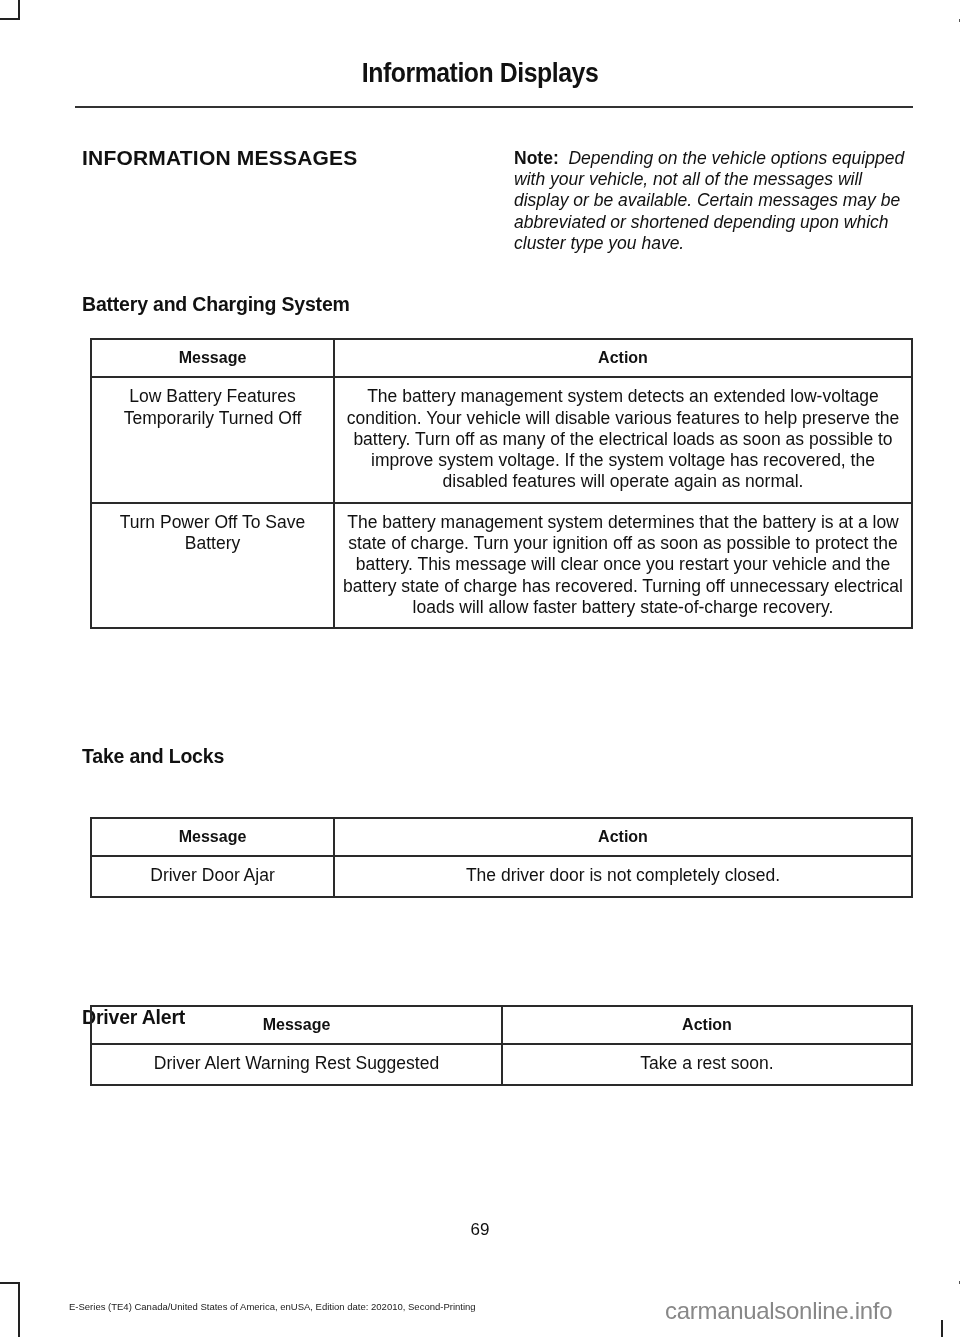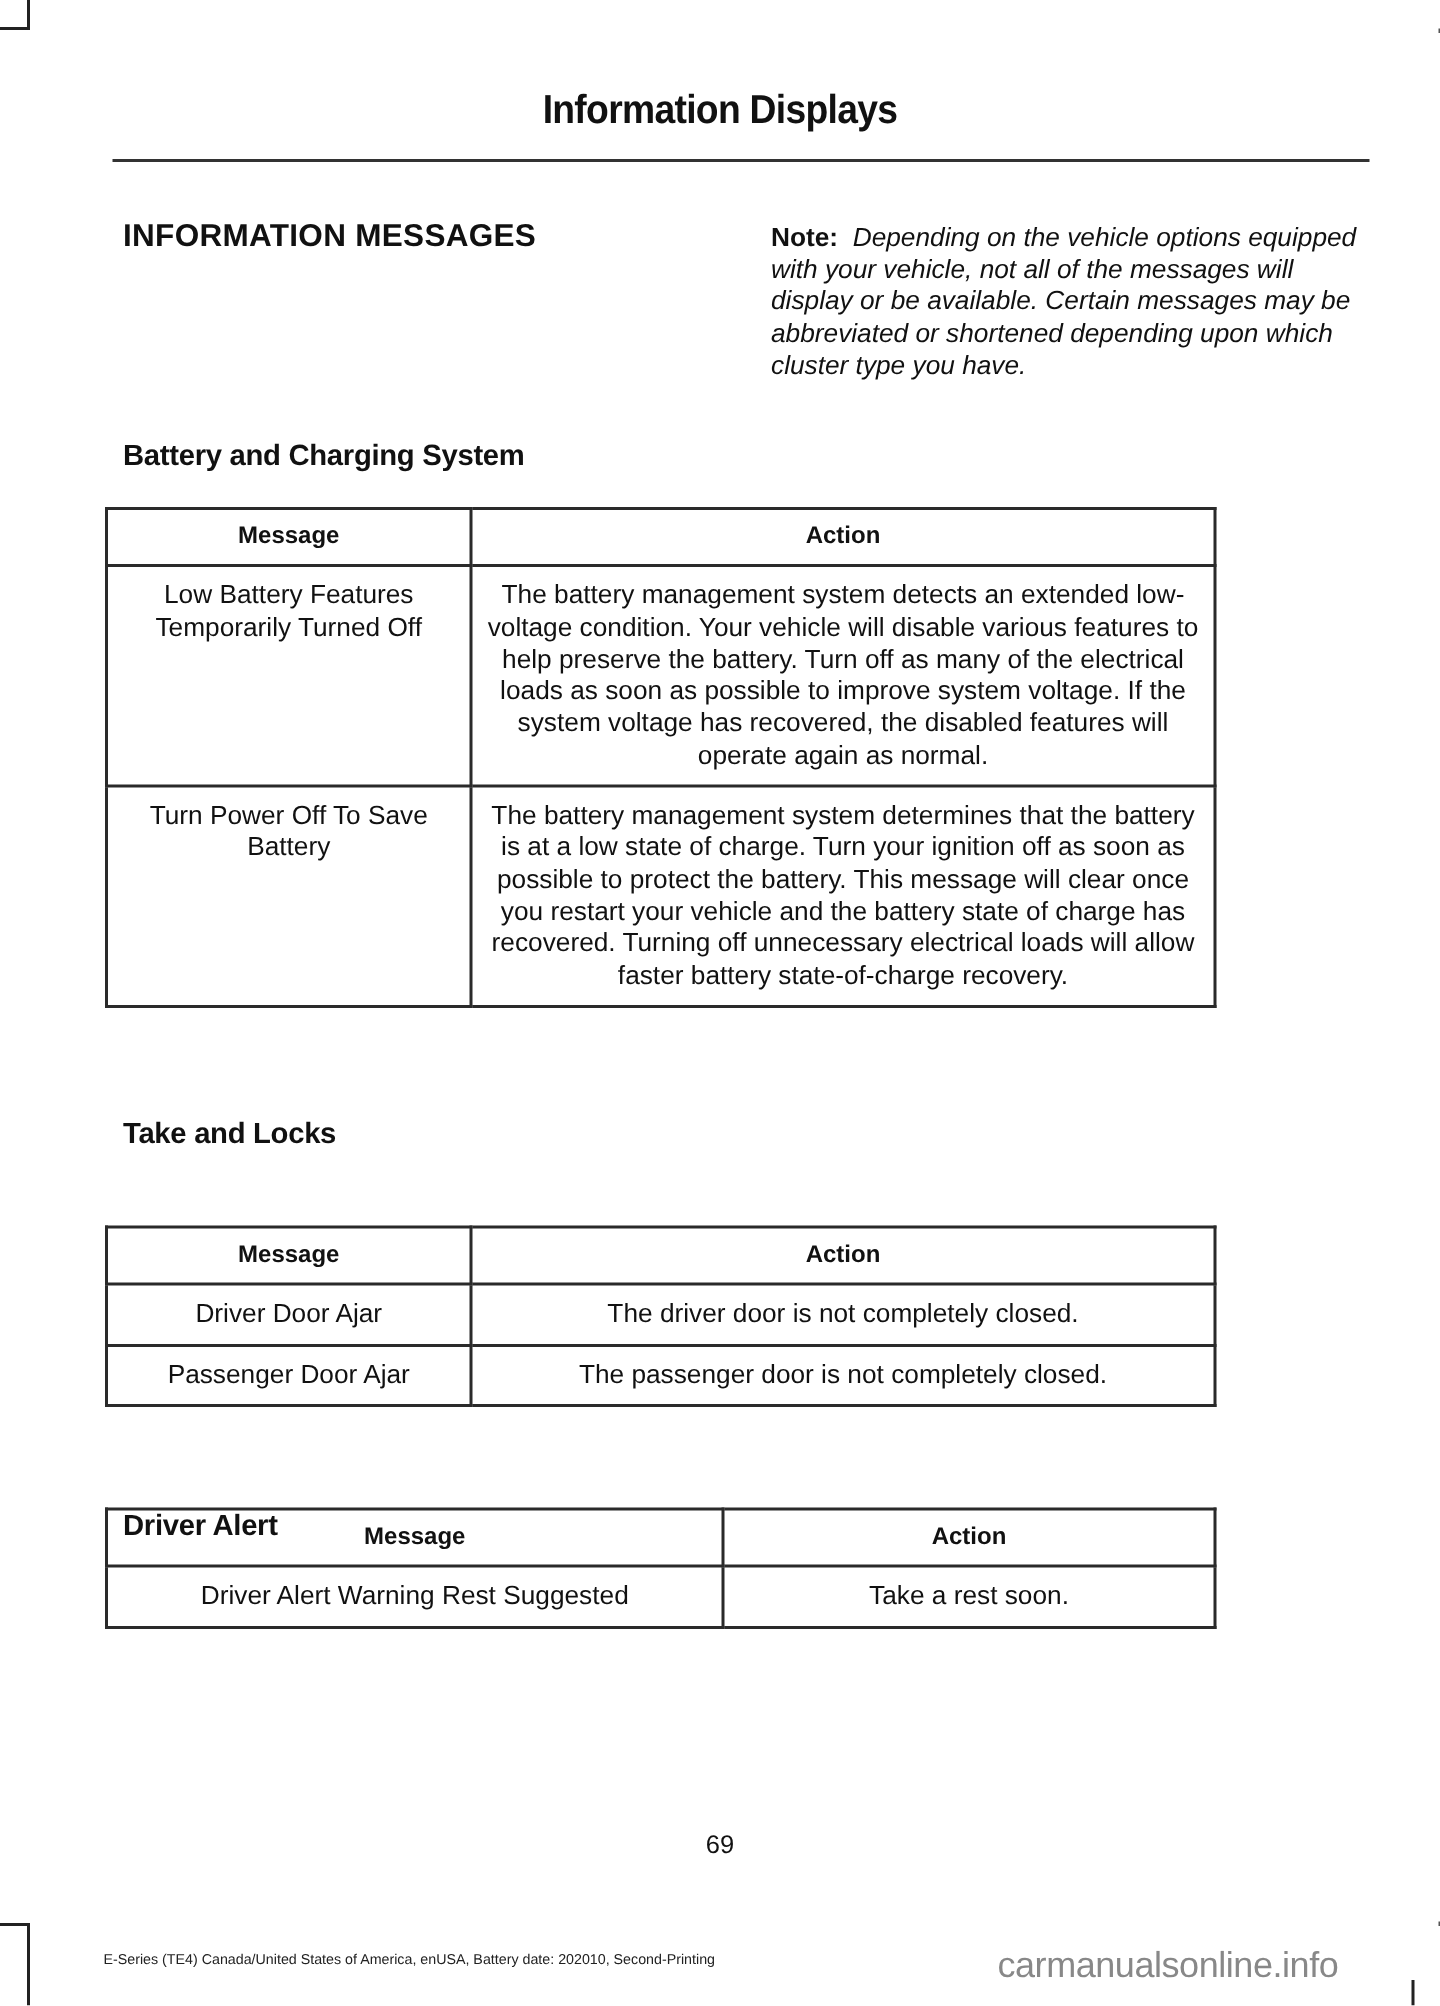--- a/index.html
+++ b/index.html
@@ -67,22 +67,22 @@
     .subsection-title {
       position: absolute;
       left: 82px;
       font-weight: bold;
       font-size: 19.5px;
       letter-spacing: -0.2px;
     }
 
     table.msg-table {
       position: absolute;
-      left: 70px;
-      width: 741px;
+      left: 90px;
+      width: 823px;
       border-collapse: collapse;
       font-size: 17.5px;
       line-height: 21.3px;
     }
     table.msg-table th,
     table.msg-table td {
       border: 2px solid #2a2a2a;
       text-align: center;
       vertical-align: top;
       padding: 8px 4px 9px 4px;
@@ -169,24 +169,20 @@
     <tr>
       <th>Message</th>
       <th>Action</th>
     </tr>
   </thead>
   <tbody>
     <tr>
       <td>Driver Door Ajar</td>
       <td class="action">The driver door is not completely closed.</td>
     </tr>
-    <tr>
-      <td>Passenger Door Ajar</td>
-      <td class="action">The passenger door is not completely closed.</td>
-    </tr>
   </tbody>
 </table>
 
 <h2 class="subsection-title" style="top:1006px;">Driver Alert</h2>
 <table class="msg-table" style="top:1005px;">
   <colgroup>
       <col style="width:411px">
       <col>
     </colgroup>
   <thead>
@@ -197,14 +193,14 @@
   </thead>
   <tbody>
     <tr>
       <td>Driver Alert Warning Rest Suggested</td>
       <td class="action">Take a rest soon.</td>
     </tr>
   </tbody>
 </table>
 
 <div class="page-number">69</div>
-<div class="footer-edition">E-Series (TE4) Canada/United States of America, enUSA, Battery date: 202010, Second-Printing</div>
+<div class="footer-edition">E-Series (TE4) Canada/United States of America, enUSA, Edition date: 202010, Second-Printing</div>
 <div class="watermark">carmanualsonline.info</div>
 
 </body></html>

